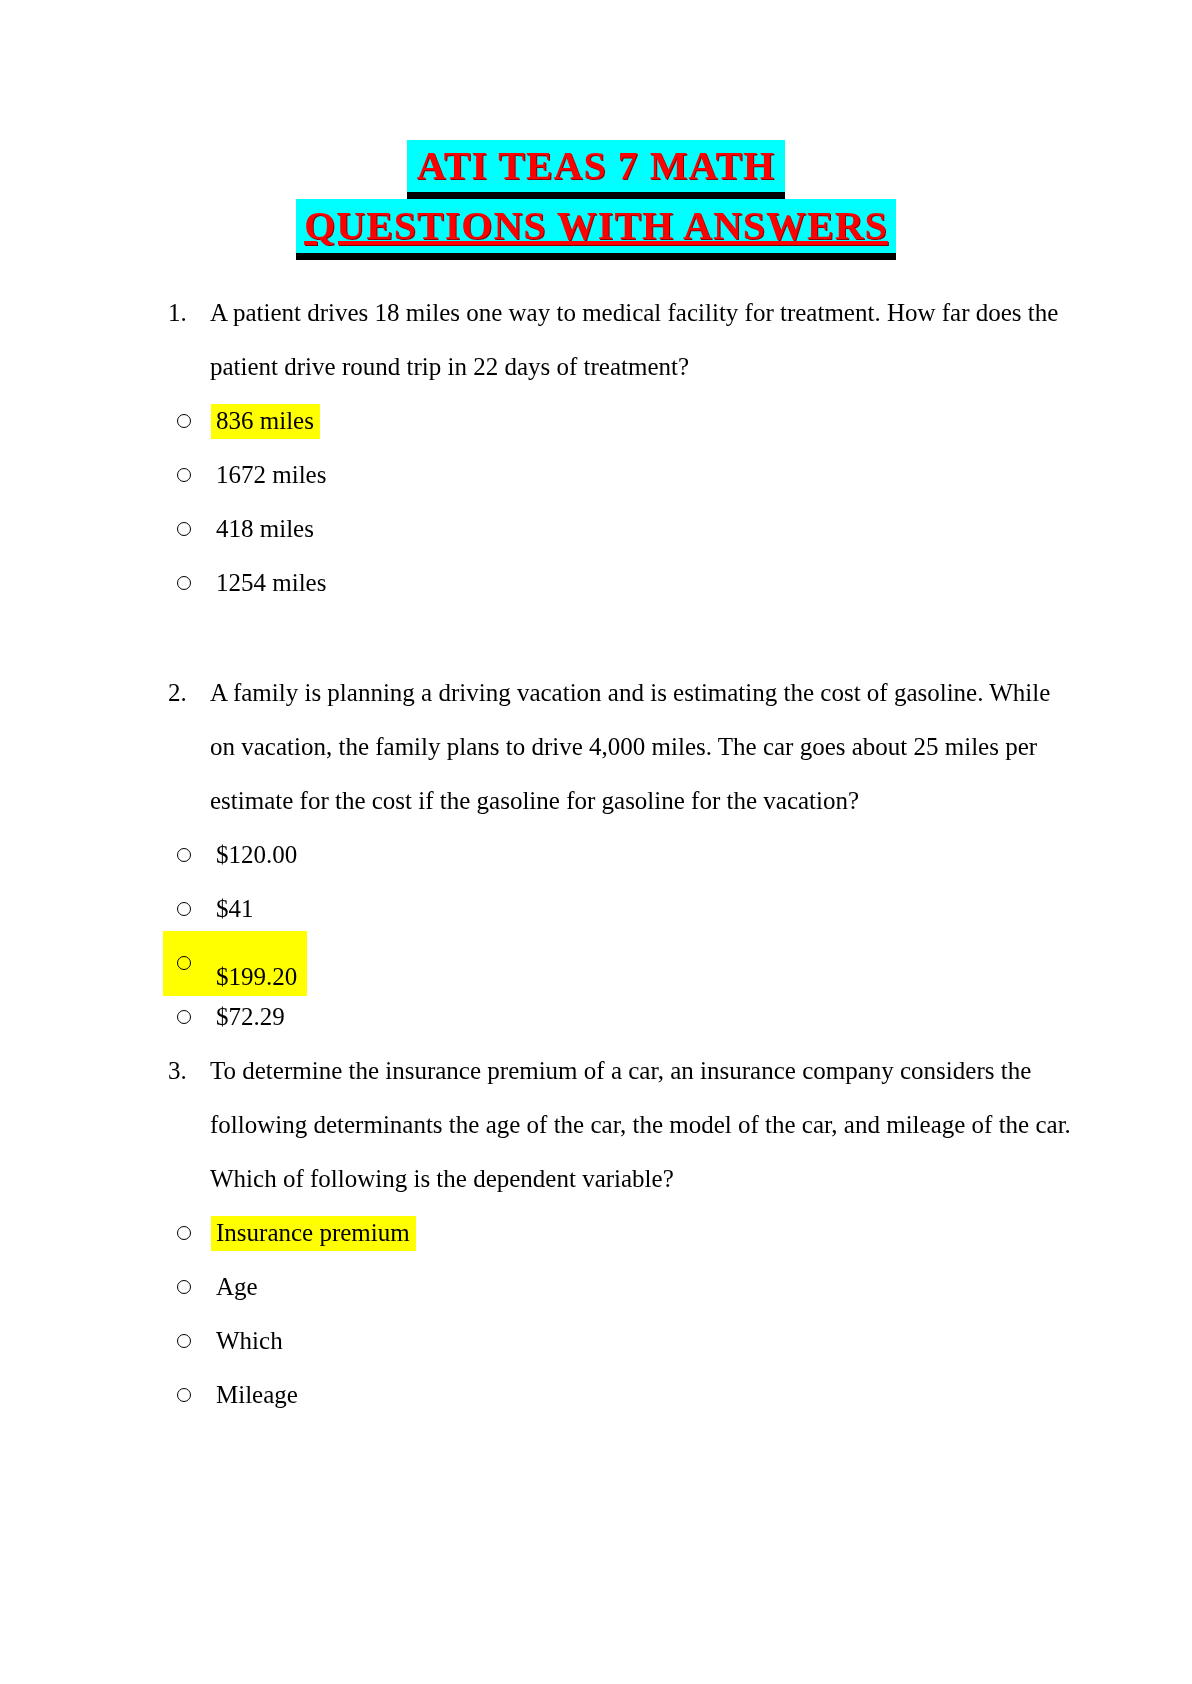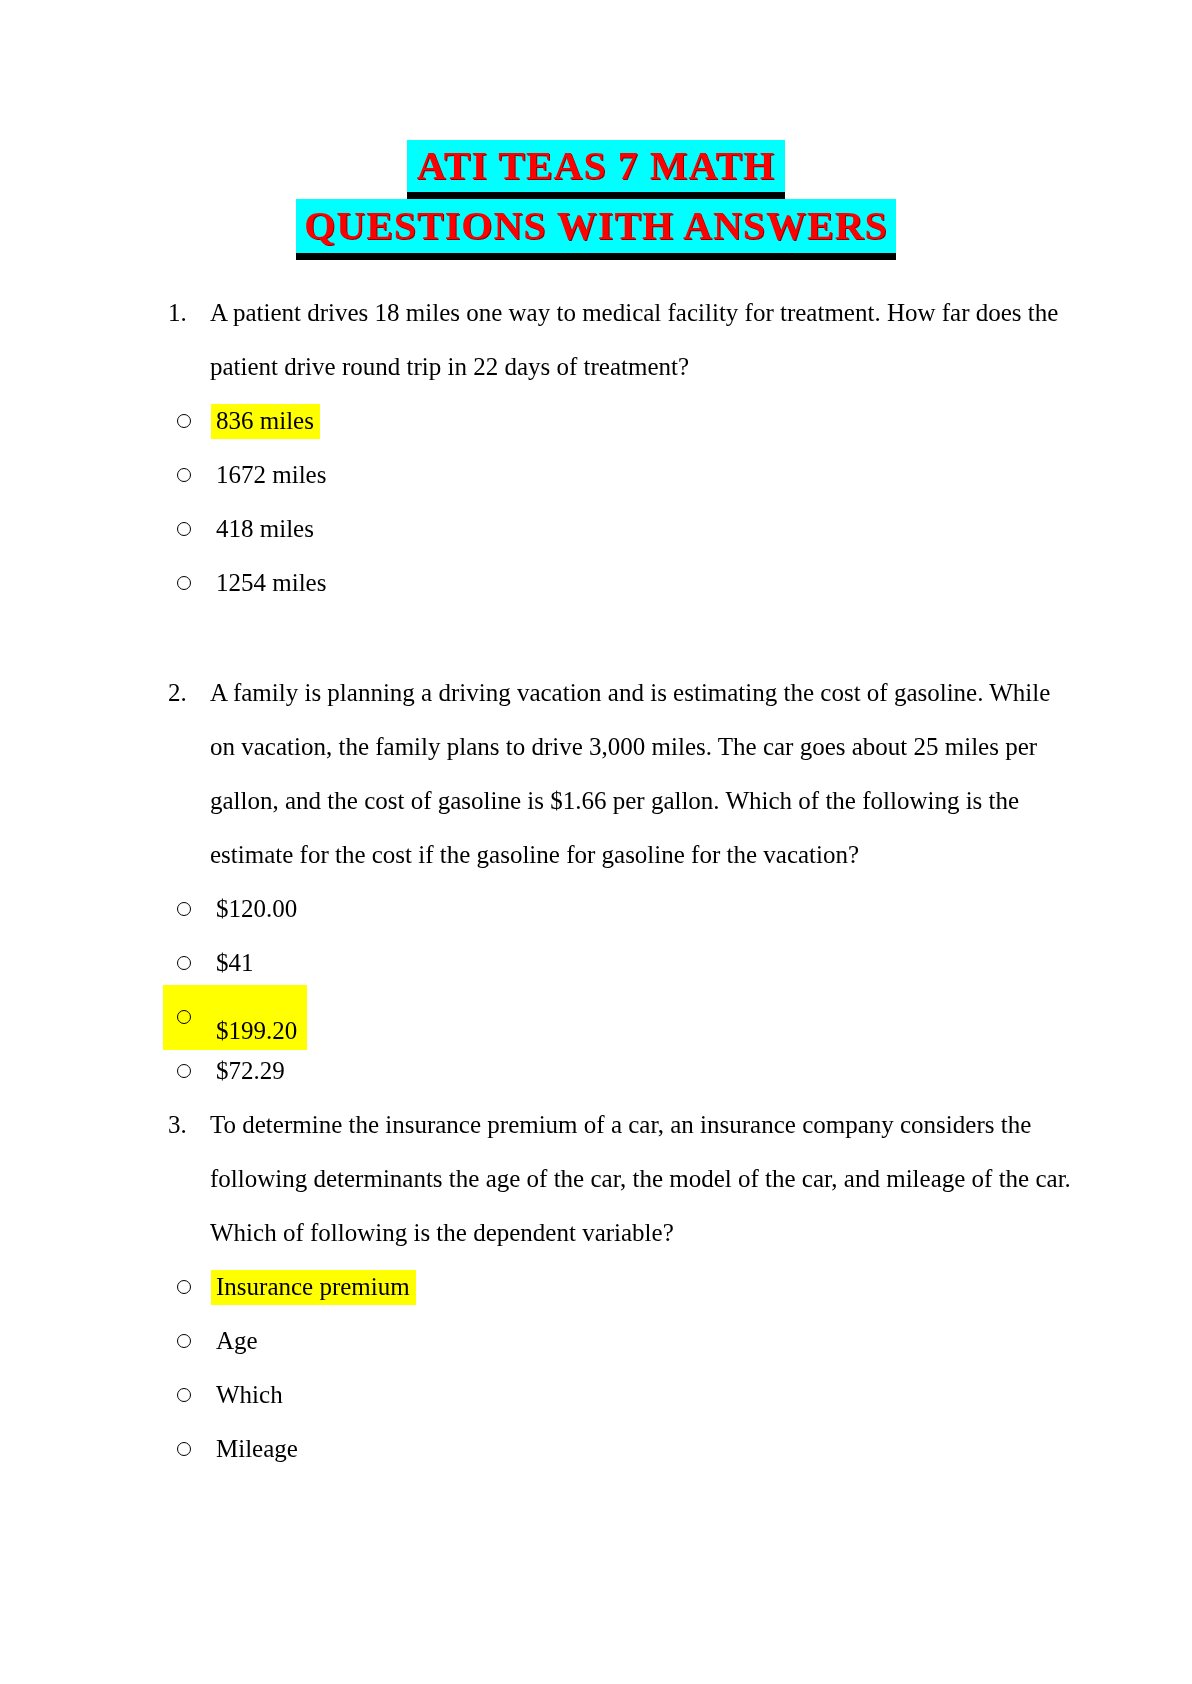--- a/index.html
+++ b/index.html
@@ -24,21 +24,21 @@
     color: #ff0000;
     font-weight: bold;
     font-size: 40px;
     letter-spacing: 1px;
     font-family: "Liberation Serif", serif;
     border-bottom: 7px solid #000000;
     text-shadow: 1px 1px 0 #8b0000;
     white-space: nowrap;
   }
   .title-line.l1 { line-height: 52px; padding: 0 10px; }
-  .title-line.l2 { line-height: 54px; padding: 0 8px; }
+  .title-line.l2 { line-height: 54px; padding: 0 8px; text-decoration: underline; }
 
   
   .content {
     margin-top: 26px;
     font-size: 25px;
   }
   .line {
     height: 54px;
     display: flex;
     align-items: center;
@@ -129,25 +129,21 @@
 
   <div class="q-gap"></div>
 
   <div>
     <div class="line q-line">
       <span class="q-num">2.</span>
       <span class="q-text">A family is planning a driving vacation and is estimating the cost of gasoline. While</span>
     </div>
     <div class="line q-line">
       <span class="q-num"></span>
-      <span class="q-text">on vacation, the family plans to drive 3,000 miles. The car goes about 25 miles per</span>
-    </div>
-    <div class="line q-line">
-      <span class="q-num"></span>
-      <span class="q-text">gallon, and the cost of gasoline is $1.66 per gallon. Which of the following is the</span>
+      <span class="q-text">on vacation, the family plans to drive 4,000 miles. The car goes about 25 miles per</span>
     </div>
     <div class="line q-line">
       <span class="q-num"></span>
       <span class="q-text">estimate for the cost if the gasoline for gasoline for the vacation?</span>
     </div>
     <div class="line opt-line">
       <span class="opt-inner">
         <span class="bullet"></span>
         <span class="opt-label">$120.00</span>
       </span>

